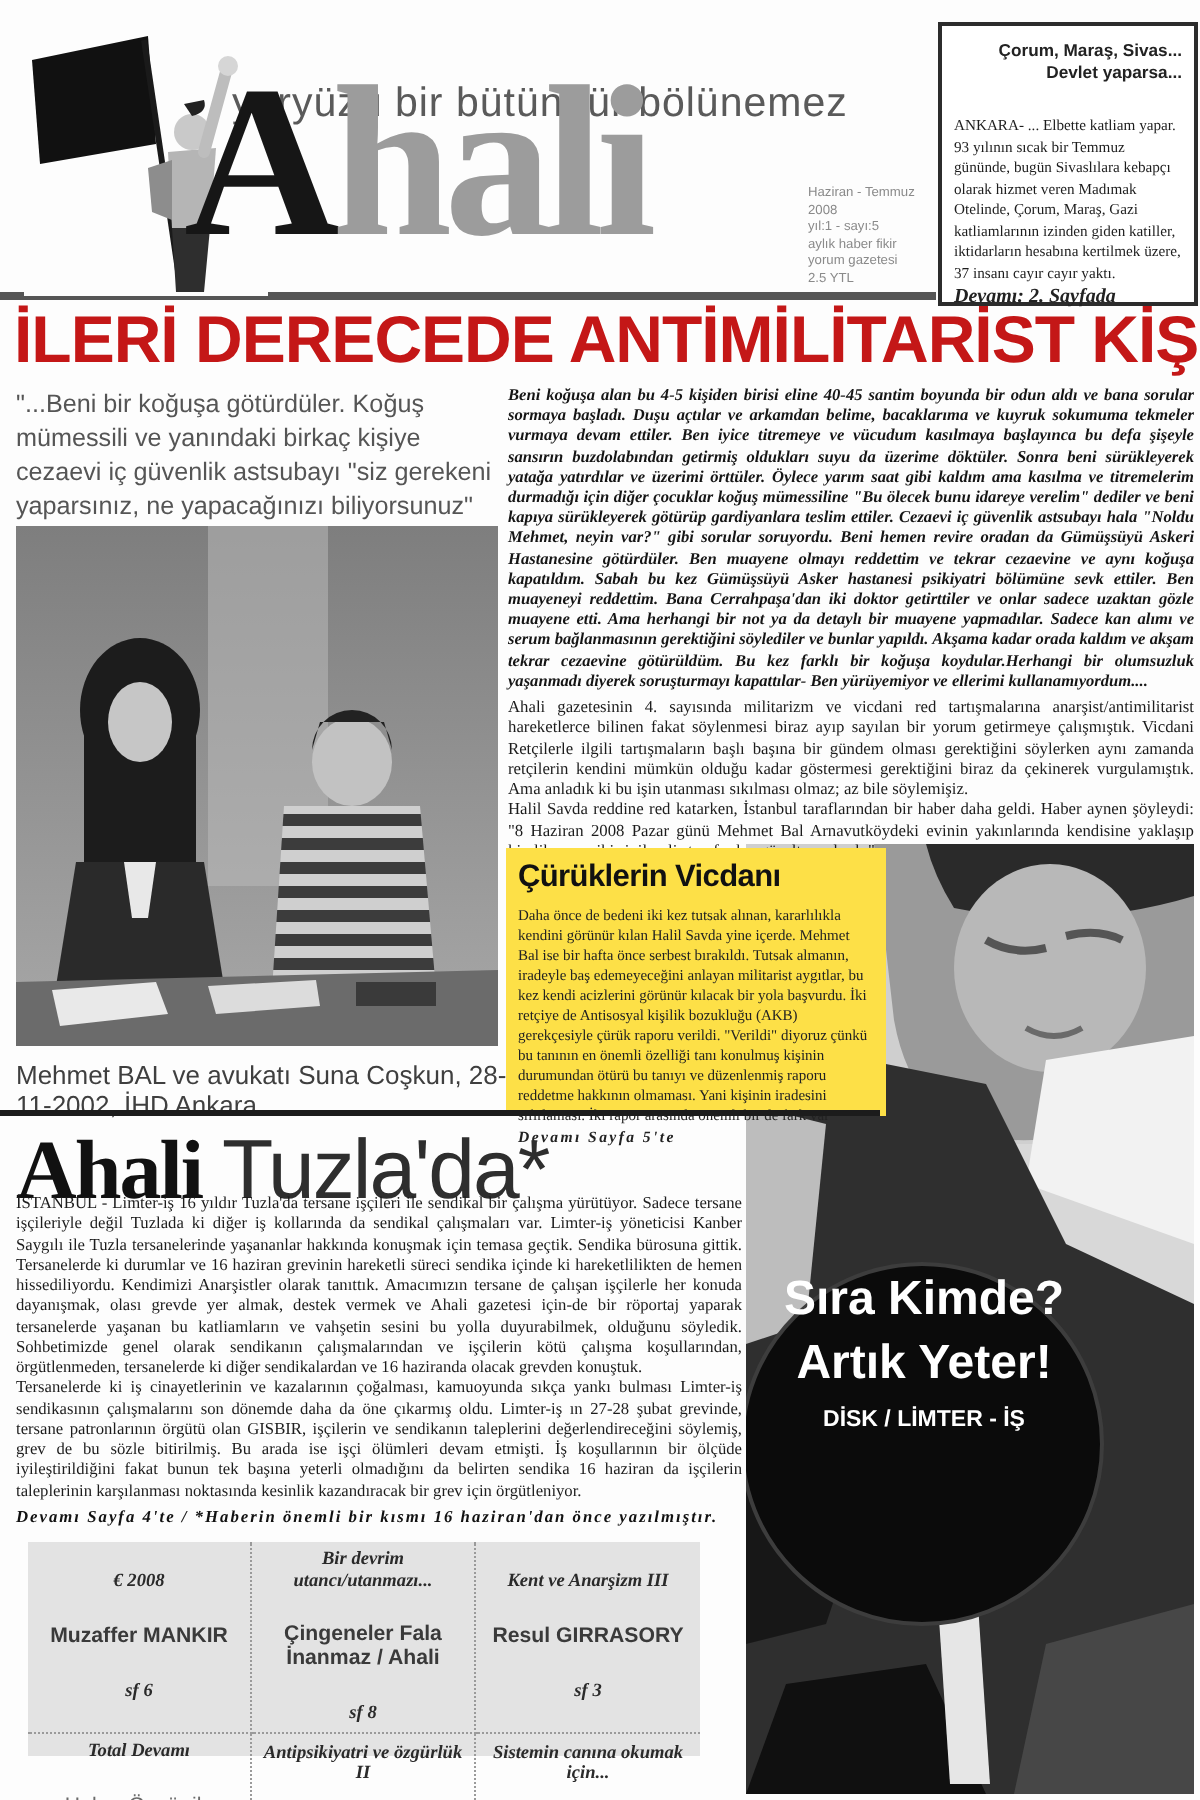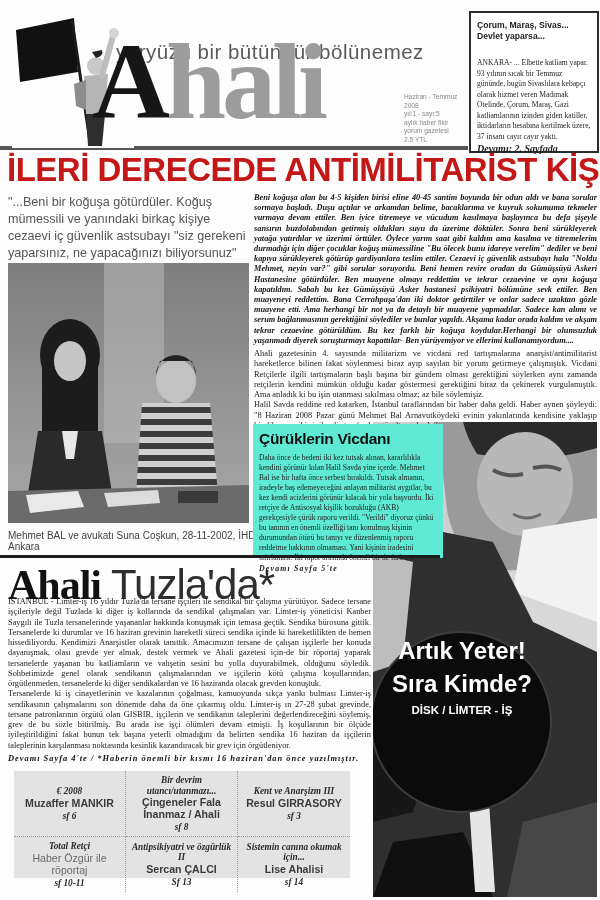--- a/index.html
+++ b/index.html
@@ -14,47 +14,47 @@
   .tagline{left:116px;top:40px;width:300px;font-size:20.5px;color:#5a5a5a;
     letter-spacing:.5px;z-index:2;white-space:nowrap;}
   .logo{left:92px;top:28px;z-index:2;font-family:"Liberation Serif","DejaVu Serif",serif;
     font-weight:bold;font-size:108px;line-height:1;letter-spacing:-4px;white-space:nowrap;}
   .logo .a{color:#161616;}
   .logo .rest{color:#9c9c9c;}
   .issue-info{left:404px;top:93px;width:62px;font-size:6.6px;line-height:1.3;
     color:#8a8a8a;white-space:pre-line;z-index:3;}
   .side-box{left:469px;top:11px;width:114px;height:124px;border:2px solid #2c2c2c;
     padding:7px 6px;background:#fff;z-index:3;}
-  .side-box .t{font-size:8.6px;font-weight:bold;white-space:pre-line;line-height:1.3;margin-bottom:6px;}
+  .side-box .t{font-size:8.6px;font-weight:bold;white-space:pre-line;line-height:1.3;margin-bottom:6px;text-align:right;}
   .side-box .b{font-family:"Liberation Serif","DejaVu Serif",serif;font-size:7.6px;
     line-height:1.38;color:#1d1d1d;margin-top:16px;}
   .side-box .m{font-family:"Liberation Serif","DejaVu Serif",serif;font-size:10px;
     font-style:italic;font-weight:bold;margin-top:1px;}
   .mast-rule{left:0;top:146px;width:468px;height:4px;background:#555;}
 
   
   .headline{left:7px;top:151px;width:560px;font-size:33px;font-weight:bold;
     letter-spacing:-.5px;white-space:nowrap;}
 
   
   .quote{left:8px;top:194px;width:244px;font-size:12.6px;line-height:1.36;color:#555;}
   .photo-left{left:8px;top:263px;width:241px;height:260px;background:#888;}
-  .caption{left:8px;top:530px;width:250px;font-size:10px;color:#3f3f3f;}
+  .caption{left:8px;top:530px;width:250px;font-size:13px;color:#3f3f3f;}
 
   
   .serif{font-family:"Liberation Serif","DejaVu Serif",serif;}
   .col-right{left:254px;top:193px;width:343px;z-index:2;}
   .testimony{font-size:8.3px;line-height:1.23;font-weight:bold;font-style:italic;
     text-align:justify;color:#151515;margin:0 0 3px 0;}
   .article{font-size:8.4px;line-height:1.22;text-align:justify;color:#1c1c1c;margin:0;}
   .more{font-size:8.6px;font-weight:bold;font-style:italic;letter-spacing:1.6px;margin-top:2px;}
 
   
   .photo-right{left:373px;top:422px;width:224px;height:475px;z-index:1;}
-  .vicdan{left:253px;top:424px;width:184px;height:128px;background:#5eead4;
+  .vicdan{left:253px;top:424px;width:184px;height:128px;background:#fde047;
     padding:6px 0 0 6px;z-index:2;}
   .vicdan h2{margin:0 0 5px 0;font-size:15.5px;letter-spacing:-.3px;color:#111;}
   .vicdan .b{font-size:7.5px;line-height:1.34;color:#222;width:178px;}
   .vicdan .m{font-weight:bold;font-style:italic;letter-spacing:1.2px;font-size:7.8px;}
 
   .tuzla-rule{left:0;top:555px;width:440px;height:3px;background:#1c1c1c;z-index:3;}
 
   
   .tuzla-title{left:8px;top:561px;z-index:2;white-space:nowrap;}
   .tuzla-title .b{font-family:"Liberation Serif","DejaVu Serif",serif;font-weight:bold;
@@ -63,21 +63,21 @@
   .tuzla-body{left:8px;top:597px;width:363px;z-index:2;}
   .tuzla-body p{font-family:"Liberation Serif","DejaVu Serif",serif;font-size:8.35px;
     line-height:1.23;text-align:justify;margin:0;color:#1c1c1c;}
   .tuzla-more{font-family:"Liberation Serif","DejaVu Serif",serif;font-size:8.4px;
     font-weight:bold;font-style:italic;letter-spacing:1px;margin-top:3px;color:#111;}
 
   
   .index-grid{left:14px;top:771px;width:336px;height:107px;background:#e3e3e3;
     display:grid;grid-template-columns:1fr 1fr 1fr;grid-template-rows:1fr 1fr;z-index:2;}
   .cell{padding:4px 4px;text-align:center;display:flex;flex-direction:column;
-    justify-content:center;gap:1px;}
+    justify-content:center;gap:16px;}
   .cell.br{border-right:1px dotted #9a9a9a;}
   .cell.bb{border-bottom:1px dotted #9a9a9a;}
   .cell .l1{font-family:"Liberation Serif","DejaVu Serif",serif;font-weight:bold;
     font-style:italic;font-size:9.3px;color:#2a2a2a;line-height:1.15;}
   .cell .l2{font-size:10.6px;font-weight:bold;color:#3a3a3a;line-height:1.12;}
   .cell .l3{font-family:Liberation Serif, serif;font-weight:bold;
     font-style:italic;font-size:9.3px;color:#2a2a2a;}
 </style>
 </head>
 <body>
@@ -182,22 +182,22 @@
     <path d="M0 300 l60 30 -20 60 -40 10 z" fill="#171717"></path>
     <path d="M150 400 l74 -20 v95 h-90 z" fill="#474747"></path>
     <path d="M20 420 l70 -10 30 65 h-120 z" fill="#101010"></path>
 
     <polygon points="96,380 116,380 122,470 102,470" fill="#e6e6e6"></polygon>
 
     <circle cx="88" cy="300" r="90" fill="#0b0b0b"></circle>
     <circle cx="88" cy="300" r="90" fill="none" stroke="#3d3d3d" stroke-width="2"></circle>
   </svg>
   <div style="position:absolute;left:0;top:212px;width:178px;text-align:center;color:#fff;font-weight:bold;">
+    <div style="font-size:24px;line-height:1.3;">Sıra Kimde?</div>
     <div style="font-size:24px;line-height:1.4;">Artık Yeter!</div>
-    <div style="font-size:24px;line-height:1.3;">Sıra Kimde?</div>
     <div style="font-size:11.5px;line-height:2;">DİSK / LİMTER - İŞ</div>
   </div>
 </div>
 
 <div class="abs vicdan">
   <h2>Çürüklerin Vicdanı</h2>
   <div class="b serif">
     <span>Daha önce de bedeni iki kez tutsak alınan, kararlılıkla kendini görünür kılan Halil Savda yine içerde. Mehmet Bal ise bir hafta önce serbest bırakıldı. Tutsak almanın, iradeyle baş edemeyeceğini anlayan militarist aygıtlar, bu kez kendi acizlerini görünür kılacak bir yola başvurdu. İki retçiye de Antisosyal kişilik bozukluğu (AKB) gerekçesiyle çürük raporu verildi. "Verildi" diyoruz çünkü bu tanının en önemli özelliği tanı konulmuş kişinin durumundan ötürü bu tanıyı ve düzenlenmiş raporu reddetme hakkının olmaması. Yani kişinin iradesini sıfırlaması. İki rapor arasında önemli bir de fark var  </span><span class="m">Devamı Sayfa 5'te</span>
   </div>
 </div>
@@ -224,21 +224,21 @@
     <div class="l1">Bir devrim utancı/utanmazı...</div>
     <div class="l2">Çingeneler Fala İnanmaz / Ahali</div>
     <div class="l3">sf 8</div>
   </div>
   <div class="cell bb">
     <div class="l1">Kent ve Anarşizm III</div>
     <div class="l2">Resul GIRRASORY</div>
     <div class="l3">sf 3</div>
   </div>
   <div class="cell br">
-    <div class="l1">Total Retçi</div>
+    <div class="l1">Total Devamı</div>
     <div class="l2" style="font-weight:normal;color:#6a6a6a;">Haber Özgür ile röportaj</div>
     <div class="l3">sf 10-11</div>
   </div>
   <div class="cell br">
     <div class="l1">Antipsikiyatri ve özgürlük II</div>
     <div class="l2">Sercan ÇALCI</div>
     <div class="l3">Sf 13</div>
   </div>
   <div class="cell">
     <div class="l1">Sistemin canına okumak için...</div>

